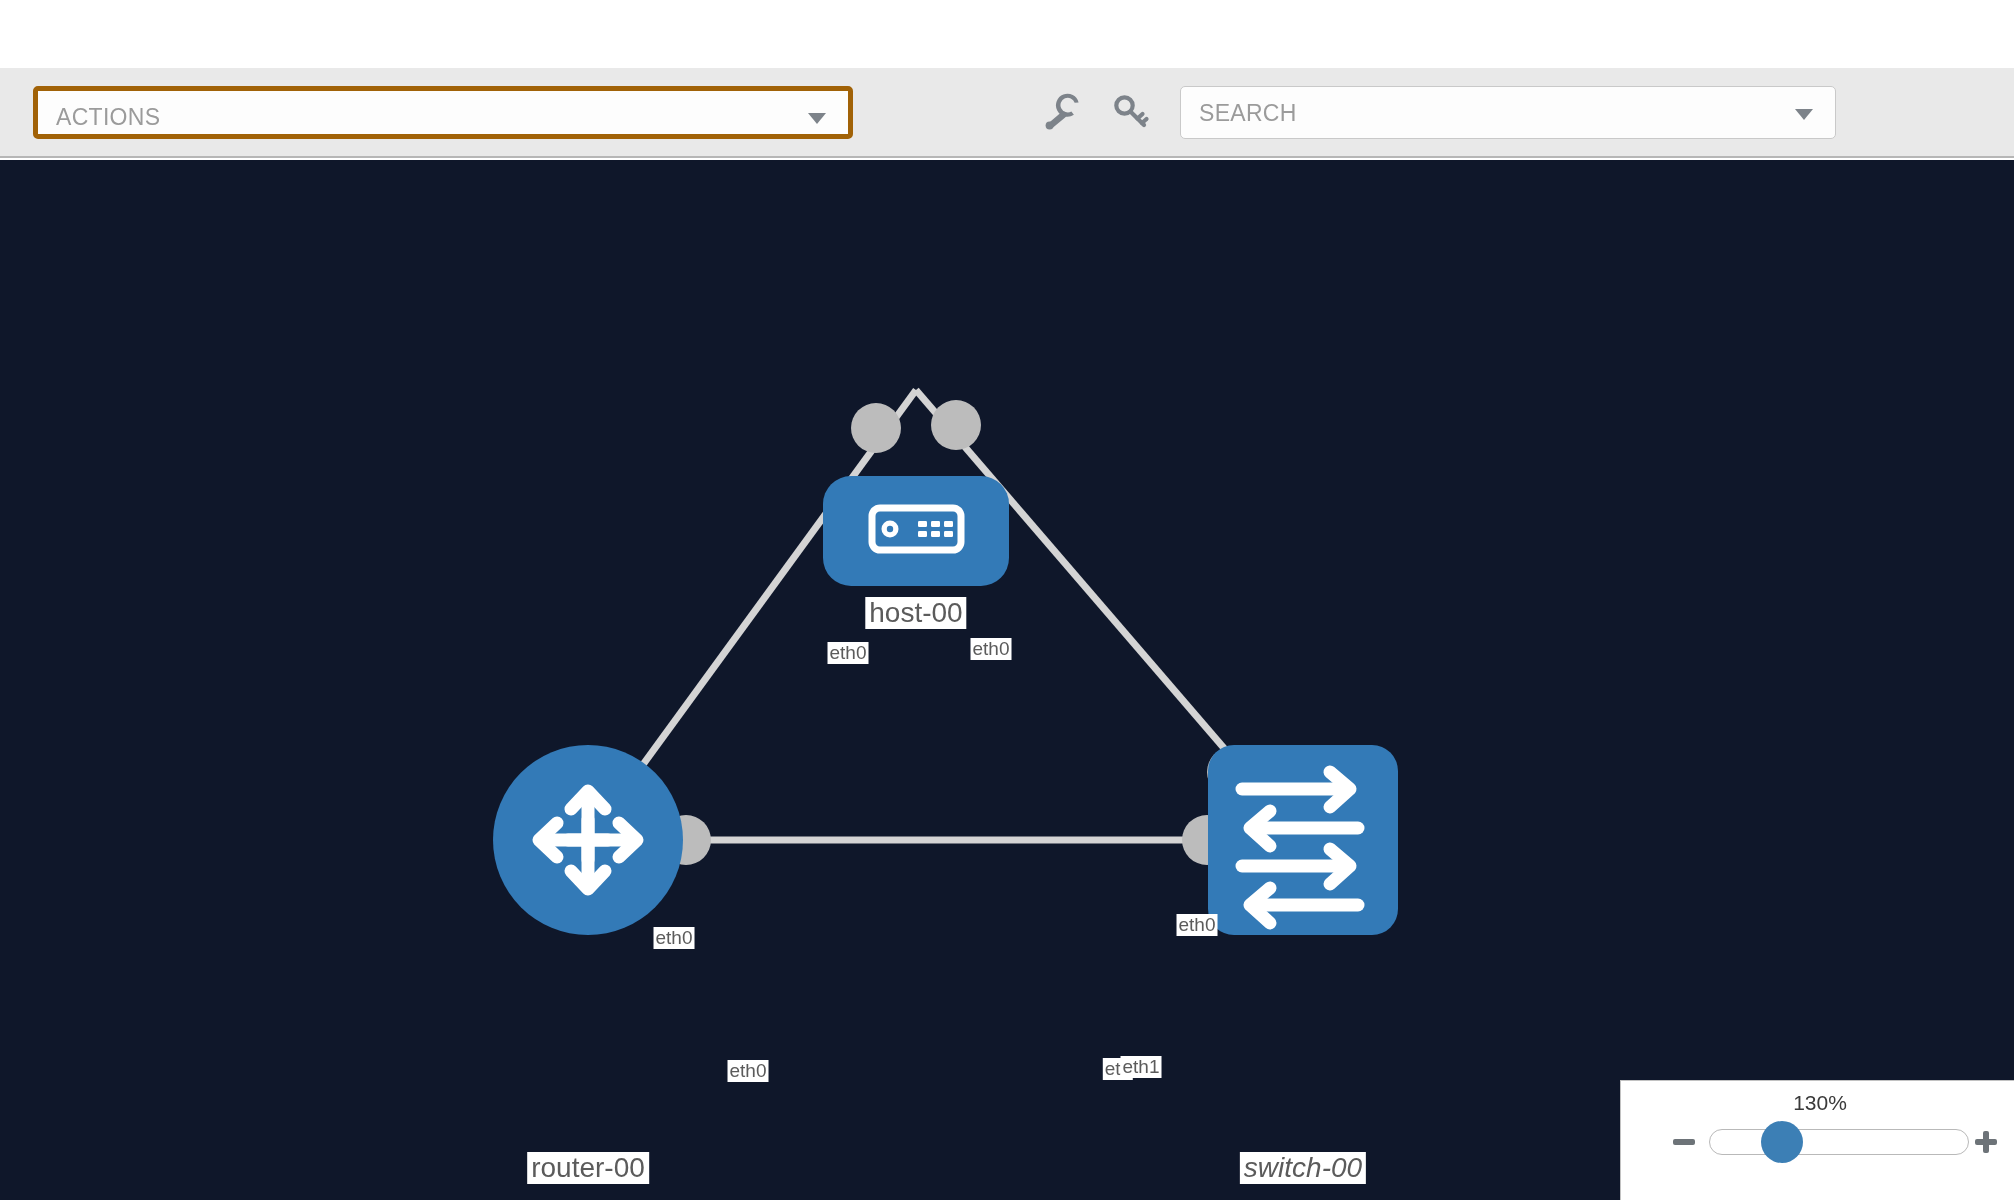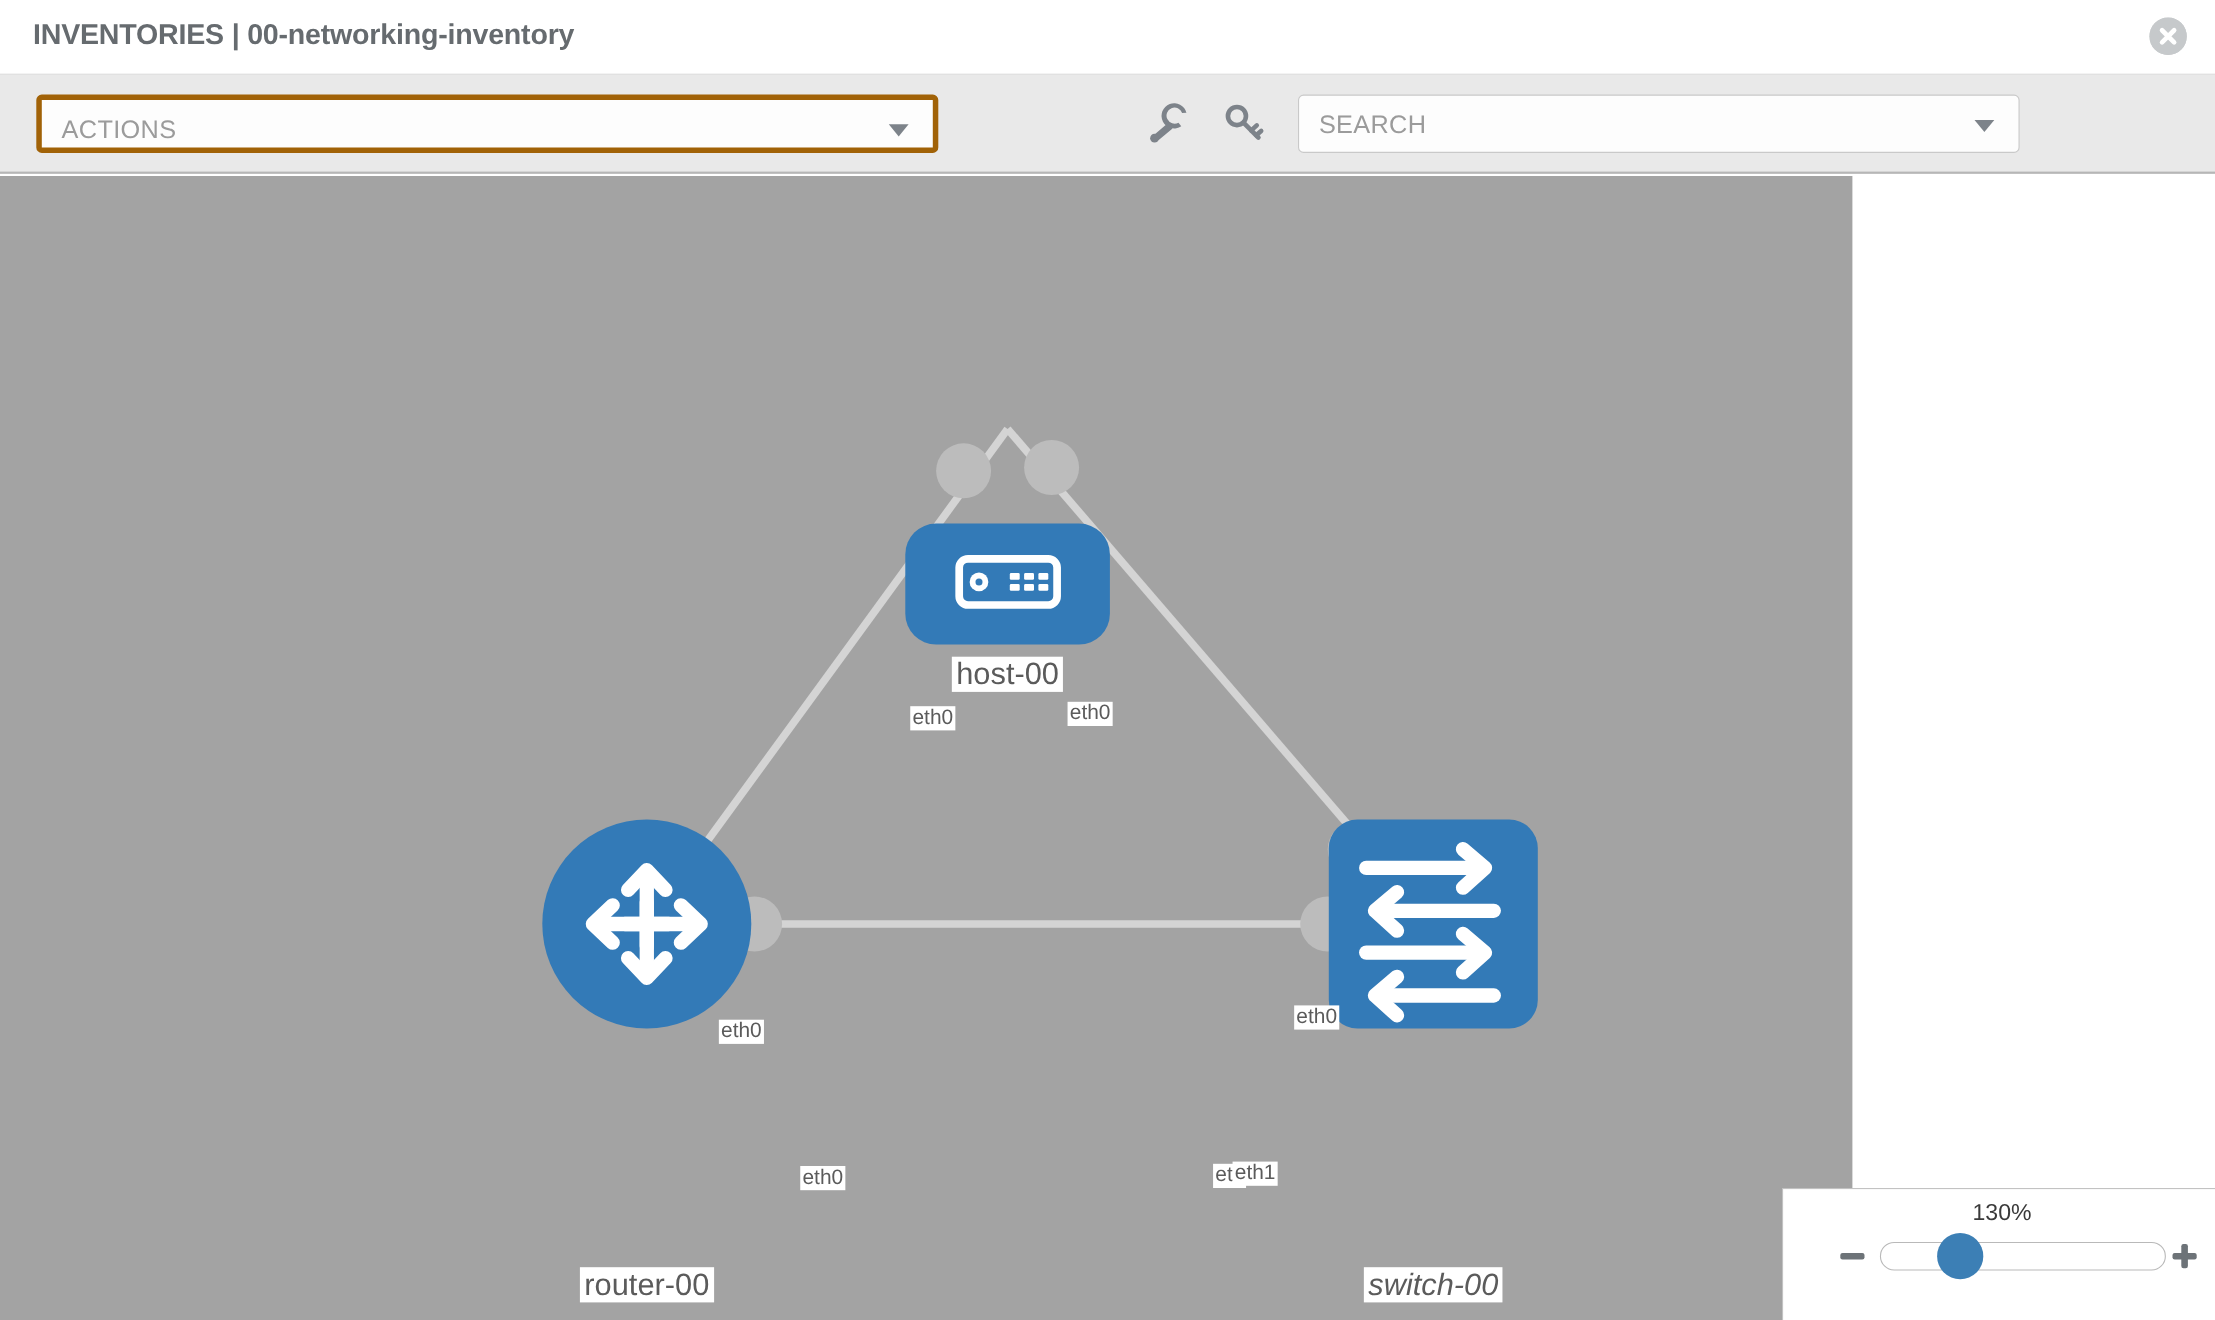--- a/index.html
+++ b/index.html
@@ -72,22 +72,22 @@
     cursor: text;
   }
   .search-placeholder {
     position: absolute; left: 18px; top: 13px;
     font-size: 23px; color: #9b9b9b; letter-spacing: 0.3px;
   }
 
   
   .canvas {
     position: absolute; top: 160px; left: 0;
-    width: 1684px; height: 1040px;
-    background: #a3a3a3;
+    width: 2014px; height: 1040px;
+    background: #0f172a;
     overflow: hidden;
     padding-left: 37px;
   }
   .topology-svg { position: absolute; top: 0; left: 0; }
 
   
   .node-label {
     position: absolute;
     font-size: 28px; color: #5b5b5b;
     background: #ffffff;
@@ -135,29 +135,20 @@
     position: absolute; left: 140px; top: 40px;
     width: 42px; height: 42px; border-radius: 50%;
     background: #3c7fb5; cursor: grab;
   }
 </style>
 </head>
 <body>
 
 <div id="app">
 
-  <div class="header">
-    <div class="header-title">INVENTORIES | 00-networking-inventory</div>
-    <div class="close-btn">
-      <svg width="34" height="34" viewBox="0 0 34 34" aria-hidden="true">
-        <circle cx="17" cy="17" r="17" fill="#c6c9cb"></circle>
-        <path d="M11.5 11.5 L22.5 22.5 M22.5 11.5 L11.5 22.5" stroke="#ffffff" stroke-width="4.2" stroke-linecap="round"></path>
-      </svg>
-    </div>
-  </div>
 
   <div class="toolbar">
 
     <div class="actions-select">
       <span class="actions-label">ACTIONS</span>
       <span class="caret"></span>
     </div>
 
     <div class="tool-icon wrench">
       <svg width="42" height="44" viewBox="0 0 42 44" aria-hidden="true">

